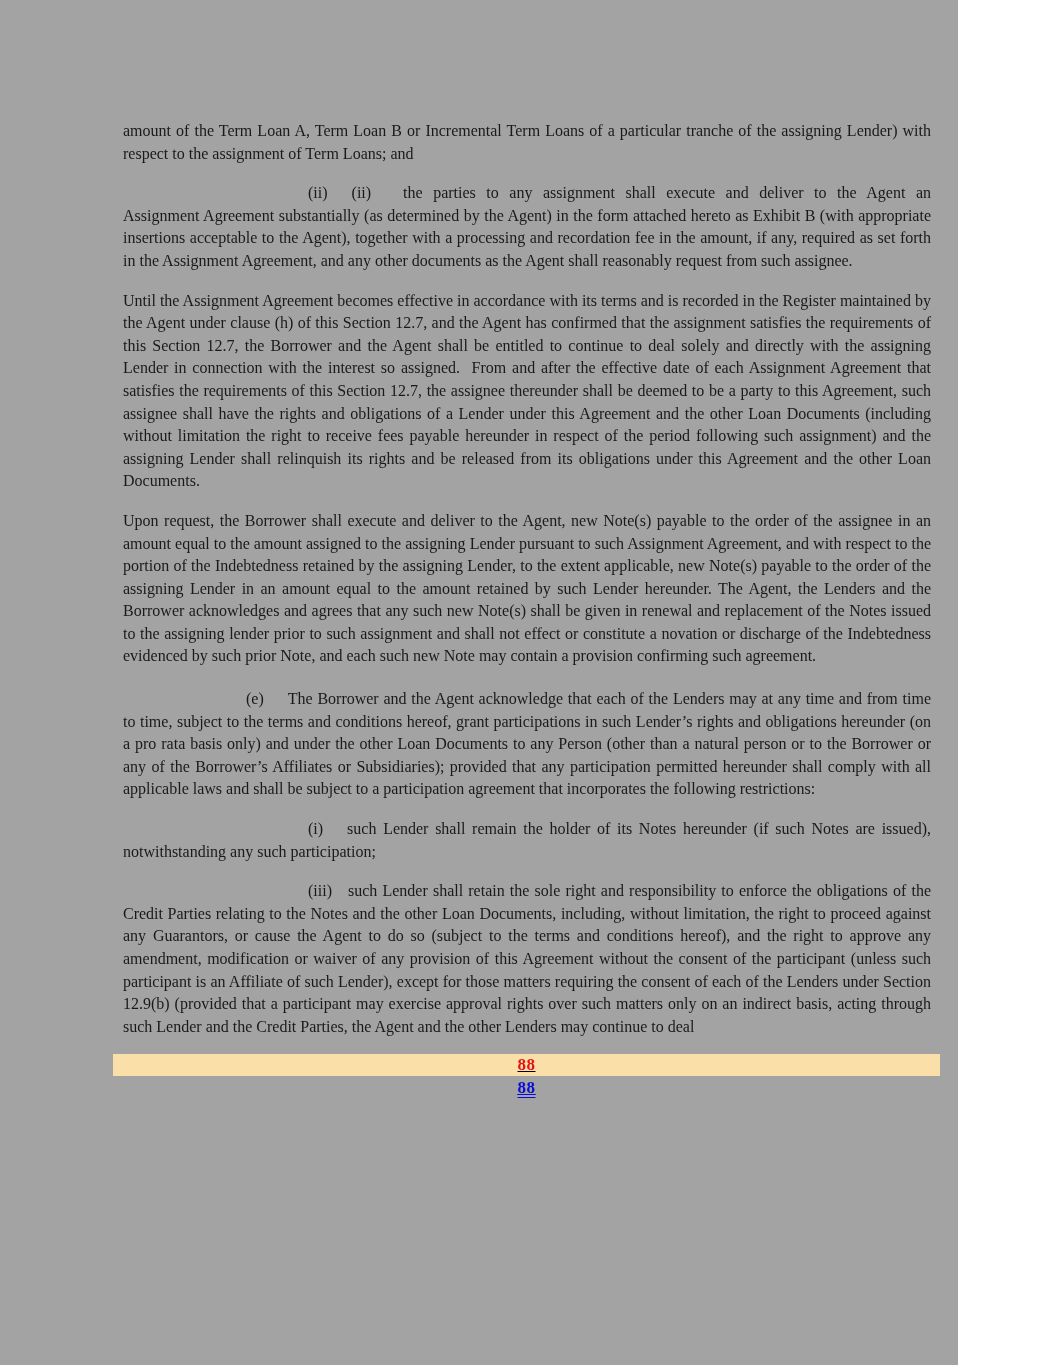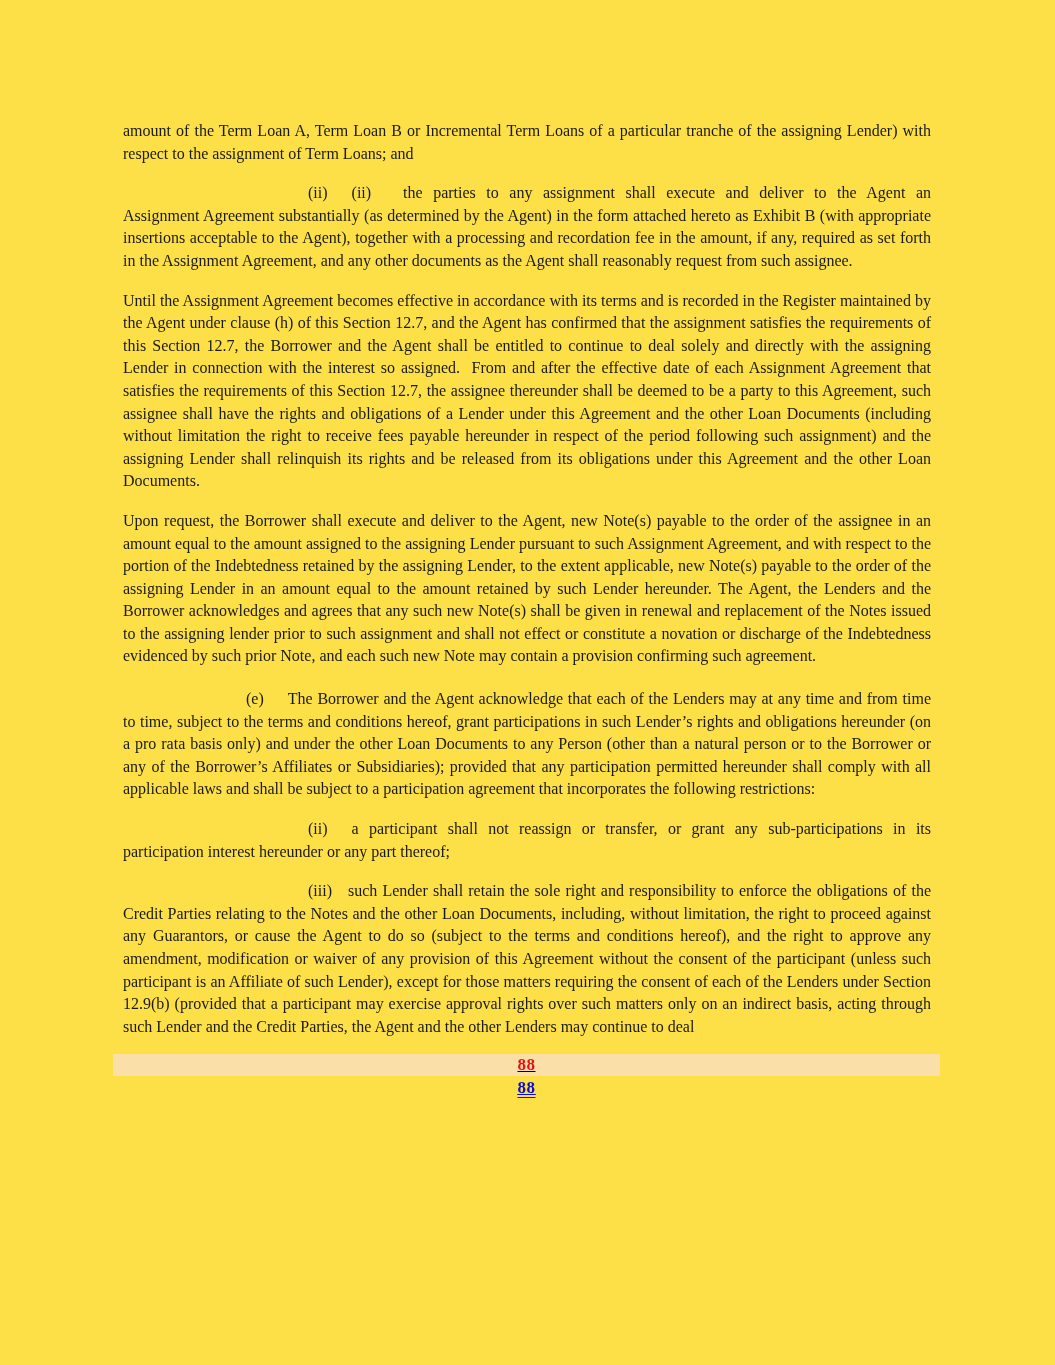--- a/index.html
+++ b/index.html
@@ -8,23 +8,23 @@
   }
   body {
     width: 1055px;
     height: 1365px;
     background: #ffffff;
     overflow: hidden;
     font-family: "Liberation Serif", "DejaVu Serif", serif;
   }
   .page {
     position: relative;
-    width: 1055px;
+    width: 958px;
     height: 1365px;
-    background: #fde047;
+    background: #a3a3a3;
   }
   .content {
     position: absolute;
     top: 120px;
     left: 123px;
     width: 808px;
   }
   .para {
     margin: 0 0 17px 0;
     font-size: 16px;
@@ -75,21 +75,21 @@
 <body style="background: rgb(255, 255, 255);">
 
 <div class="page">
   <div class="content">
     <div id="paragraphs">
         <p class="para level-flush">amount of the Term Loan A, Term Loan B or Incremental Term Loans of a particular tranche of the assigning Lender) with respect to the assignment of Term Loans; and</p>
         <p class="para level-subclause">(ii)  (ii)  the parties to any assignment shall execute and deliver to the Agent an Assignment Agreement substantially (as determined by the Agent) in the form attached hereto as Exhibit B (with appropriate insertions acceptable to the Agent), together with a processing and recordation fee in the amount, if any, required as set forth in the Assignment Agreement, and any other documents as the Agent shall reasonably request from such assignee.</p>
         <p class="para level-flush">Until the Assignment Agreement becomes effective in accordance with its terms and is recorded in the Register maintained by the Agent under clause (h) of this Section 12.7, and the Agent has confirmed that the assignment satisfies the requirements of this Section 12.7, the Borrower and the Agent shall be entitled to continue to deal solely and directly with the assigning Lender in connection with the interest so assigned.&nbsp; From and after the effective date of each Assignment Agreement that satisfies the requirements of this Section 12.7, the assignee thereunder shall be deemed to be a party to this Agreement, such assignee shall have the rights and obligations of a Lender under this Agreement and the other Loan Documents (including without limitation the right to receive fees payable hereunder in respect of the period following such assignment) and the assigning Lender shall relinquish its rights and be released from its obligations under this Agreement and the other Loan Documents.</p>
         <p class="para level-flush">Upon request, the Borrower shall execute and deliver to the Agent, new Note(s) payable to the order of the assignee in an amount equal to the amount assigned to the assigning Lender pursuant to such Assignment Agreement, and with respect to the portion of the Indebtedness retained by the assigning Lender, to the extent applicable, new Note(s) payable to the order of the assigning Lender in an amount equal to the amount retained by such Lender hereunder. The Agent, the Lenders and the Borrower acknowledges and agrees that any such new Note(s) shall be given in renewal and replacement of the Notes issued to the assigning lender prior to such assignment and shall not effect or constitute a novation or discharge of the Indebtedness evidenced by such prior Note, and each such new Note may contain a provision confirming such agreement.</p>
         <p class="para level-clause">(e)  The Borrower and the Agent acknowledge that each of the Lenders may at any time and from time to time, subject to the terms and conditions hereof, grant participations in such Lender’s rights and obligations hereunder (on a pro rata basis only) and under the other Loan Documents to any Person (other than a natural person or to the Borrower or any of the Borrower’s Affiliates or Subsidiaries); provided that any participation permitted hereunder shall comply with all applicable laws and shall be subject to a participation agreement that incorporates the following restrictions:</p>
-        <p class="para level-subclause">(ii)  a participant shall not reassign or transfer, or grant any sub-participations in its participation interest hereunder or any part thereof;</p>
+        <p class="para level-subclause">(i)  such Lender shall remain the holder of its Notes hereunder (if such Notes are issued), notwithstanding any such participation;</p>
         <p class="para level-subclause">(iii) such Lender shall retain the sole right and responsibility to enforce the obligations of the Credit Parties relating to the Notes and the other Loan Documents, including, without limitation, the right to proceed against any Guarantors, or cause the Agent to do so (subject to the terms and conditions hereof), and the right to approve any amendment, modification or waiver of any provision of this Agreement without the consent of the participant (unless such participant is an Affiliate of such Lender), except for those matters requiring the consent of each of the Lenders under Section 12.9(b) (provided that a participant may exercise approval rights over such matters only on an indirect basis, acting through such Lender and the Credit Parties, the Agent and the other Lenders may continue to deal</p>
       </div>
     <div class="footer">
       <div class="hl-band" id="hl-band" style="background: rgb(251, 223, 168);">
         <span class="pg-red" id="pg-red" style="color: rgb(228, 20, 20);">88</span>
       </div>
       <div class="pg-link-row">
         <a class="pg-link" id="pg-link" style="color: rgb(11, 11, 214); text-decoration-color: rgb(11, 11, 214);">88</a>
       </div>
     </div>

